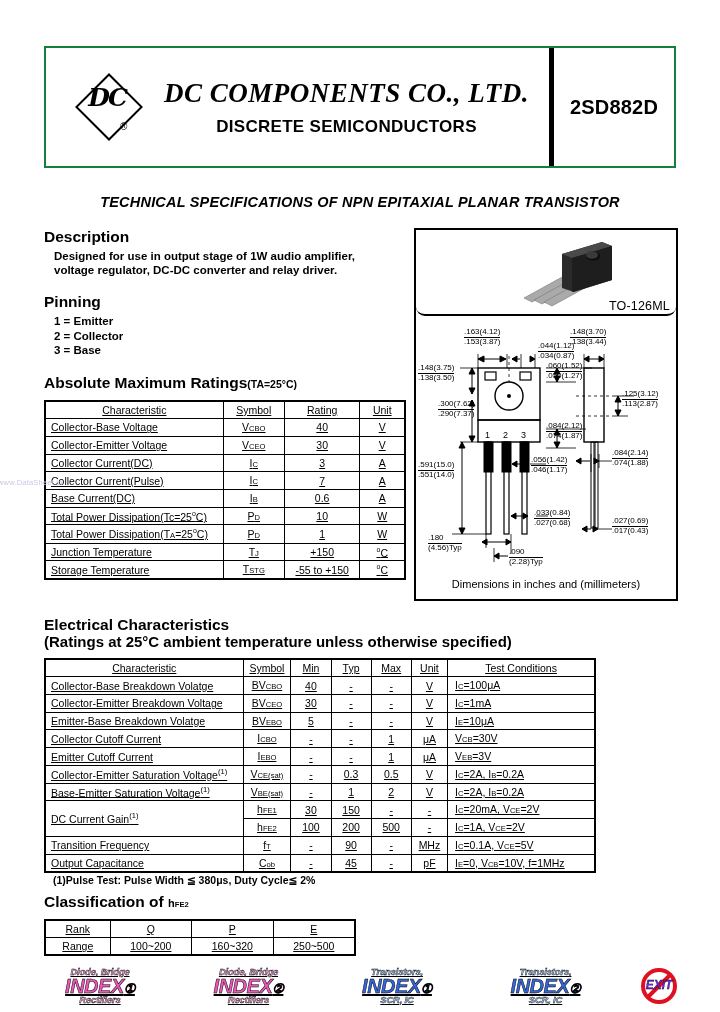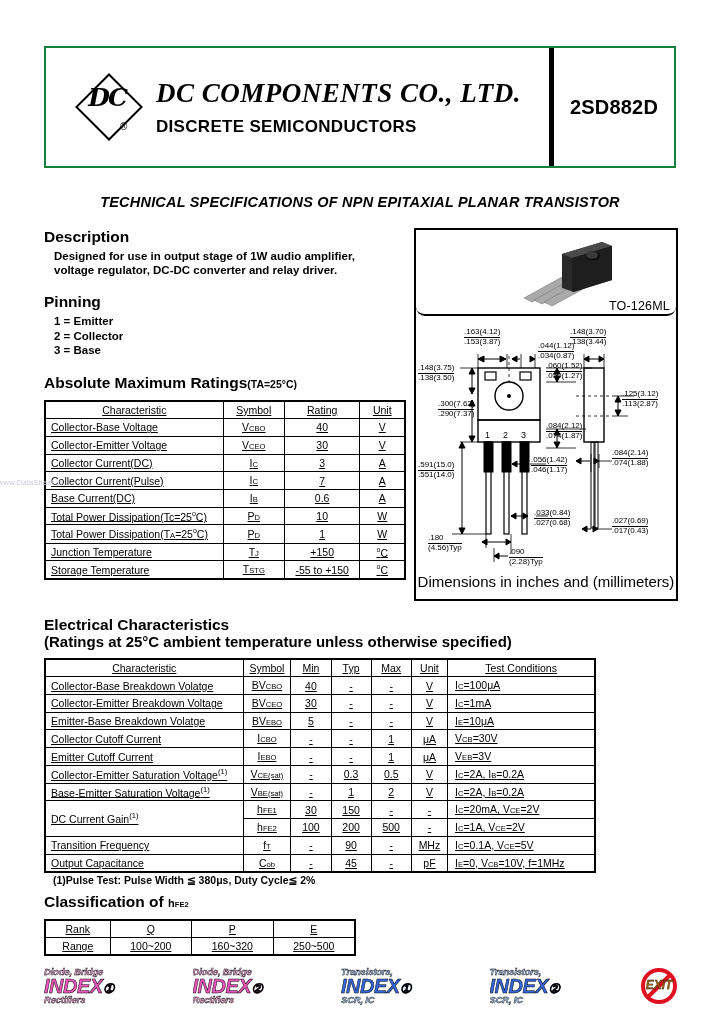--- a/index.html
+++ b/index.html
@@ -71,21 +71,21 @@
     left: 50px;
     top: 48px;
     font-size: 10px;
   }
   .header-titles {
     position: absolute;
     left: 110px;
     right: 12px;
     top: 50%;
     transform: translateY(-50%);
-    text-align: left;
+    text-align: center;
   }
   .company-name {
     font-family: "Liberation Serif", serif;
     font-style: italic;
     font-weight: bold;
     font-size: 27px;
     letter-spacing: 0.5px;
     white-space: nowrap;
   }
   .company-sub {
@@ -242,21 +242,21 @@
   }
   .pkg-dims {
     position: absolute;
     left: 0; right: 0; bottom: 0; top: 86px;
   }
   .dim-note {
     position: absolute;
     left: 0; right: 0;
     bottom: 9px;
     text-align: center;
-    font-size: 15px;
+    font-size: 11px;
   }
   
   .dt-lbl {
     position: absolute;
     font-size: 8px;
     line-height: 1.12;
     white-space: nowrap;
     font-family: "Liberation Sans", sans-serif;
   }
   .dt-lbl .u { border-bottom: 1px solid #000; display: block; }
@@ -272,25 +272,26 @@
     width: 636px;
     height: 42px;
     display: flex;
     align-items: center;
     justify-content: space-between;
   }
   .fbtn {
     position: relative;
     width: 112px;
     height: 40px;
-    text-align: left;
+    text-align: center;
     font-weight: bold;
     line-height: 1;
     cursor: pointer;
     overflow: hidden;
+    text-decoration: underline;
   }
   .fbtn .t1, .fbtn .t3 {
     font-size: 9.5px;
     font-style: italic;
     -webkit-text-stroke: 0.4px #000;
     letter-spacing: -0.2px;
   }
   .fbtn .t2 {
     font-size: 20px;
     font-style: italic;
@@ -326,21 +327,21 @@
     background: #e01020;
     transform: rotate(-45deg);
   }
   .exit-text {
     position: absolute;
     left: 0; top: 11px; width: 42px;
     text-align: center;
     font-size: 12px;
     font-weight: bold;
     font-style: italic;
-    color: #a16207;
+    color: #6d28d9;
     -webkit-text-stroke: 0.3px #000;
   }
 
   
   .watermark {
     position: absolute;
     left: -2px;
     top: 478px;
     font-size: 7.5px;
     color: #c8c8e4;

